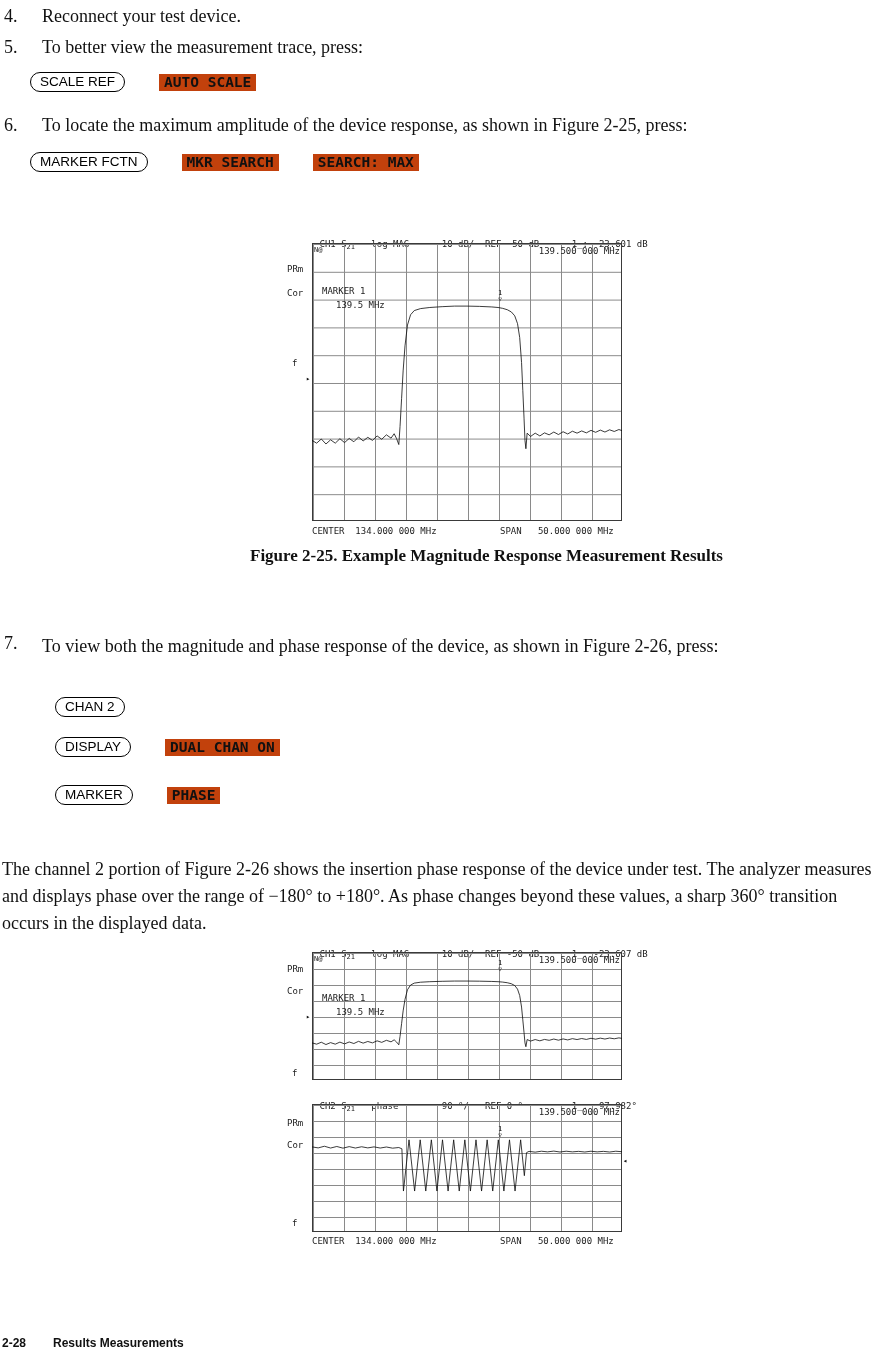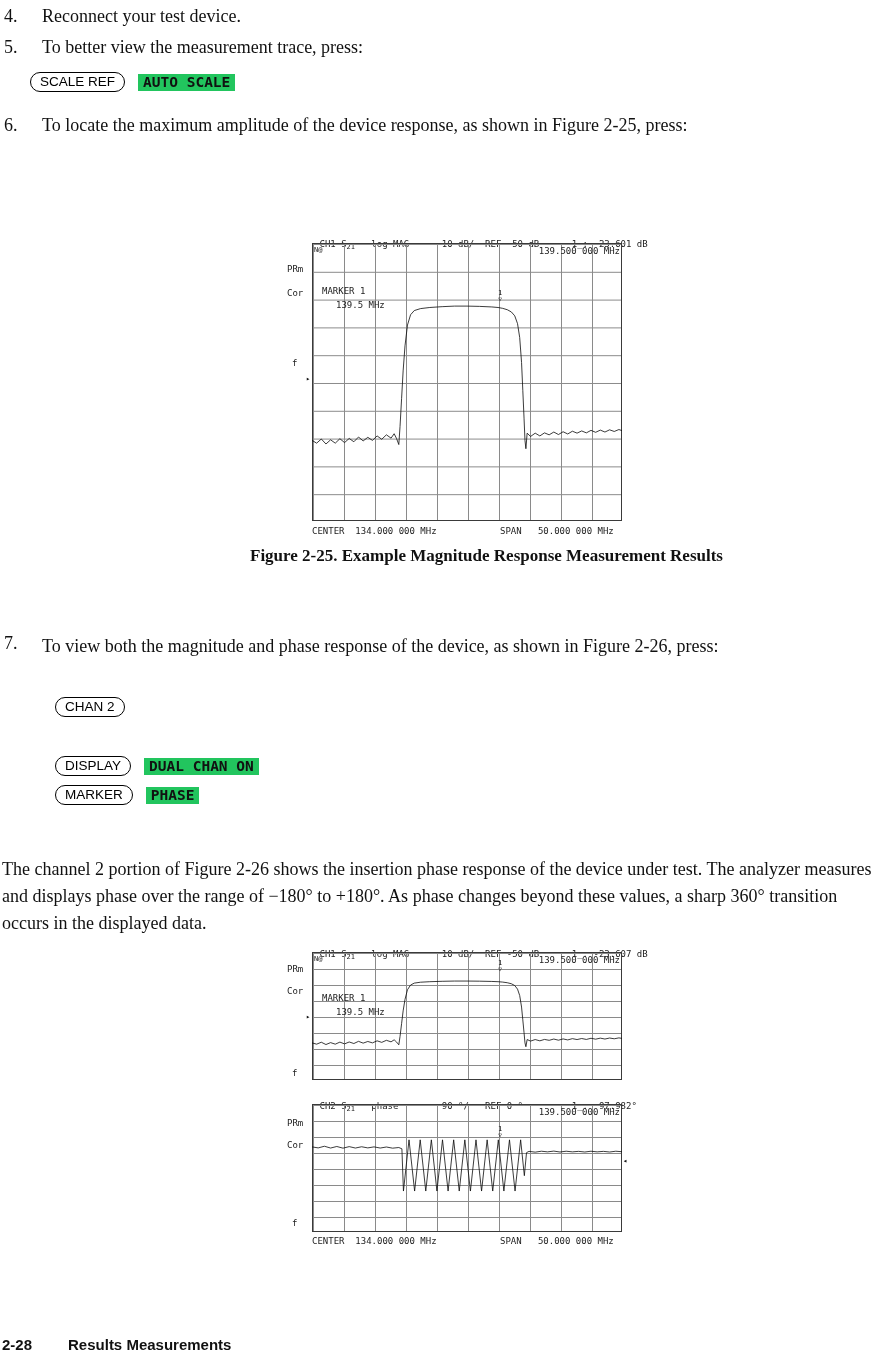--- a/index.html
+++ b/index.html
@@ -12,23 +12,23 @@
   .step { position:absolute; left:4px; display:flex; }
   .step .num { width:27px; flex:0 0 auto; }
   .step .txt { display:block;margin-left:11px; }
   .keyrow { position:absolute; display:flex; align-items:center; gap:13px; }
   .keycap {
     display:inline-block; border:1.5px solid #000; border-radius:10px;
     padding:1px 9px 2px; font-family:"Liberation Sans", sans-serif;
     font-size:13.5px; color:#000; white-space:pre;
   }
   .softkey {
-    display:inline-block; background:#22c55e; padding:0 5px 1px;
+    display:inline-block; background:#c2410c; padding:0 5px 1px;
     font-family:"DejaVu Sans Mono", monospace; font-weight:bold;
-    font-size:14.5px; color:#111; white-space:pre;
+    font-size:14.5px; color:#111; white-space:pre;margin-left:21px;
   }
   .heading { position:absolute; left:2px; font-weight:bold; font-size:21px; }
   .para { position:absolute; left:2px; width:874px; line-height:27px; }
   .caption { position:absolute; left:0; width:100%; text-align:center;
     font-weight:bold; font-size:17px;margin-left:48px; }
   .figure { position:absolute; left:0; width:877px; }
   .mono { position:absolute; font-family:"DejaVu Sans Mono", monospace;
     font-size:9px; line-height:11px; color:#222; white-space:pre; }
   .tiny { font-size:7px; }
   .sub { font-size:7px; vertical-align:-2px; }
@@ -40,22 +40,22 @@
   .g26a { left:312px; top:22px;  width:310px; height:128px; background-size:31px 100%, 100% 16px; }
   .g26b { left:312px; top:174px; width:310px; height:128px; background-size:31px 100%, 100% 16px; }
   .trace { position:absolute; overflow:visible; }
   .trace polyline { fill:none; stroke:#0a0a0a; stroke-width:0.8; }
   .mkr { position:absolute; width:12px; display:flex; flex-direction:column;
     align-items:center; font-family:"DejaVu Sans Mono", monospace;
     font-size:7px; line-height:6px; color:#111; }
   .mkr .tri { font-size:6px; }
   .refmark { position:absolute; font-size:7px; line-height:7px; color:#111;
     font-family:"DejaVu Sans Mono", monospace; }
-  .footer { position:absolute; left:2px; display:flex; gap:36px;
-    font-family:"Liberation Sans", sans-serif; font-weight:bold; font-size:15px; }
+  .footer { position:absolute; left:2px; display:flex; gap:27px;
+    font-family:"Liberation Sans", sans-serif; font-weight:bold; font-size:12px; }
 </style>
 </head>
 <body>
 
 <div class="page">
 
   <div class="step" style="top:6px">
     <span class="num">4.</span>
     <span class="txt">Reconnect your test device.</span>
   </div>
@@ -65,20 +65,25 @@
     <span class="txt">To better view the measurement trace, press:</span>
   </div>
   <div class="keyrow" style="top:72px; left:30px">
     <span class="keycap">SCALE REF</span>
     <span class="softkey">AUTO SCALE</span>
   </div>
 
   <div class="step" style="top:115px">
     <span class="num">6.</span>
     <span class="txt">To locate the maximum amplitude of the device response, as shown in Figure 2-25, press:</span>
+  </div>
+  <div class="keyrow" style="top:152px; left:30px">
+    <span class="keycap">MARKER FCTN</span>
+    <span class="softkey">MKR SEARCH</span>
+    <span class="softkey">SEARCH: MAX</span>
   </div>
 
   <div class="figure" style="top:226px; height:316px">
     <div class="mono" style="left:287px; top:2px">
       <span>CH1 S</span><span class="sub">21</span><span>   log MAG      10 dB/  REF -50 dB      1_: -23.601 dB</span>
     </div>
     <div class="grid g25"></div>
     <svg class="trace" style="left:312px; top:17px; width:310px; height:278px" viewBox="0 0 100 100" preserveAspectRatio="none">
       <polyline vector-effect="non-scaling-stroke" points="0,71 1.5,72 3,70.5 4.5,72.3 6,70.8 7.5,72 9,70.4 10.5,71.8 12,70.3 13.5,71.5 15,69.8 16.5,71.2 18,69.9 19.5,71 21,69.4 22.5,70.6 24,69 25.5,70.2 26.5,68.6 27.3,70.4 28,72.5 28.4,66 28.9,56 29.4,46 30,37 30.8,29.5 31.8,25.8 33,24.3 35,23.6 38,23.2 42,22.9 46,22.7 50,22.7 54,22.8 58,23 60,23.2 61.5,23.5 63,24 64.3,24.8 65.4,26.2 66.3,29 67,34 67.6,43 68,53 68.4,63 68.7,71 69,74 69.4,68.4 70.5,69.6 72,68.4 73.5,69.4 75,68.3 76.5,69 78,68 79.5,68.9 81,67.9 82.5,68.7 84,67.7 85.5,68.4 87,67.6 88.5,68.3 90,67.4 91.5,68.1 93,67.3 94.5,68 96,67.2 97.5,67.8 99,67.1 100,67.5"></polyline>
     </svg>
@@ -100,21 +105,21 @@
   <div class="caption" style="top:546px">Figure 2-25. Example Magnitude Response Measurement Results</div>
 
 
   <div class="step" style="top:633px">
     <span class="num">7.</span>
     <span class="txt" style="width:770px; line-height:27px">To view both the magnitude and phase response of the device, as shown in Figure 2-26, press:</span>
   </div>
   <div class="keyrow" style="top:697px; left:55px">
     <span class="keycap">CHAN 2</span>
   </div>
-  <div class="keyrow" style="top:756px; left:55px">
+  <div class="keyrow" style="top:737px; left:55px">
     <span class="keycap">DISPLAY</span>
     <span class="softkey">DUAL CHAN ON</span>
   </div>
   <div class="keyrow" style="top:785px; left:55px">
     <span class="keycap">MARKER</span>
     <span class="softkey">PHASE</span>
   </div>
 
   <div class="para" style="top:856px">The channel 2 portion of Figure 2-26 shows the insertion phase response of the device under test. The analyzer measures and displays phase over the range of −180° to +180°. As phase changes beyond these values, a sharp 360° transition occurs in the displayed data.</div>
 

